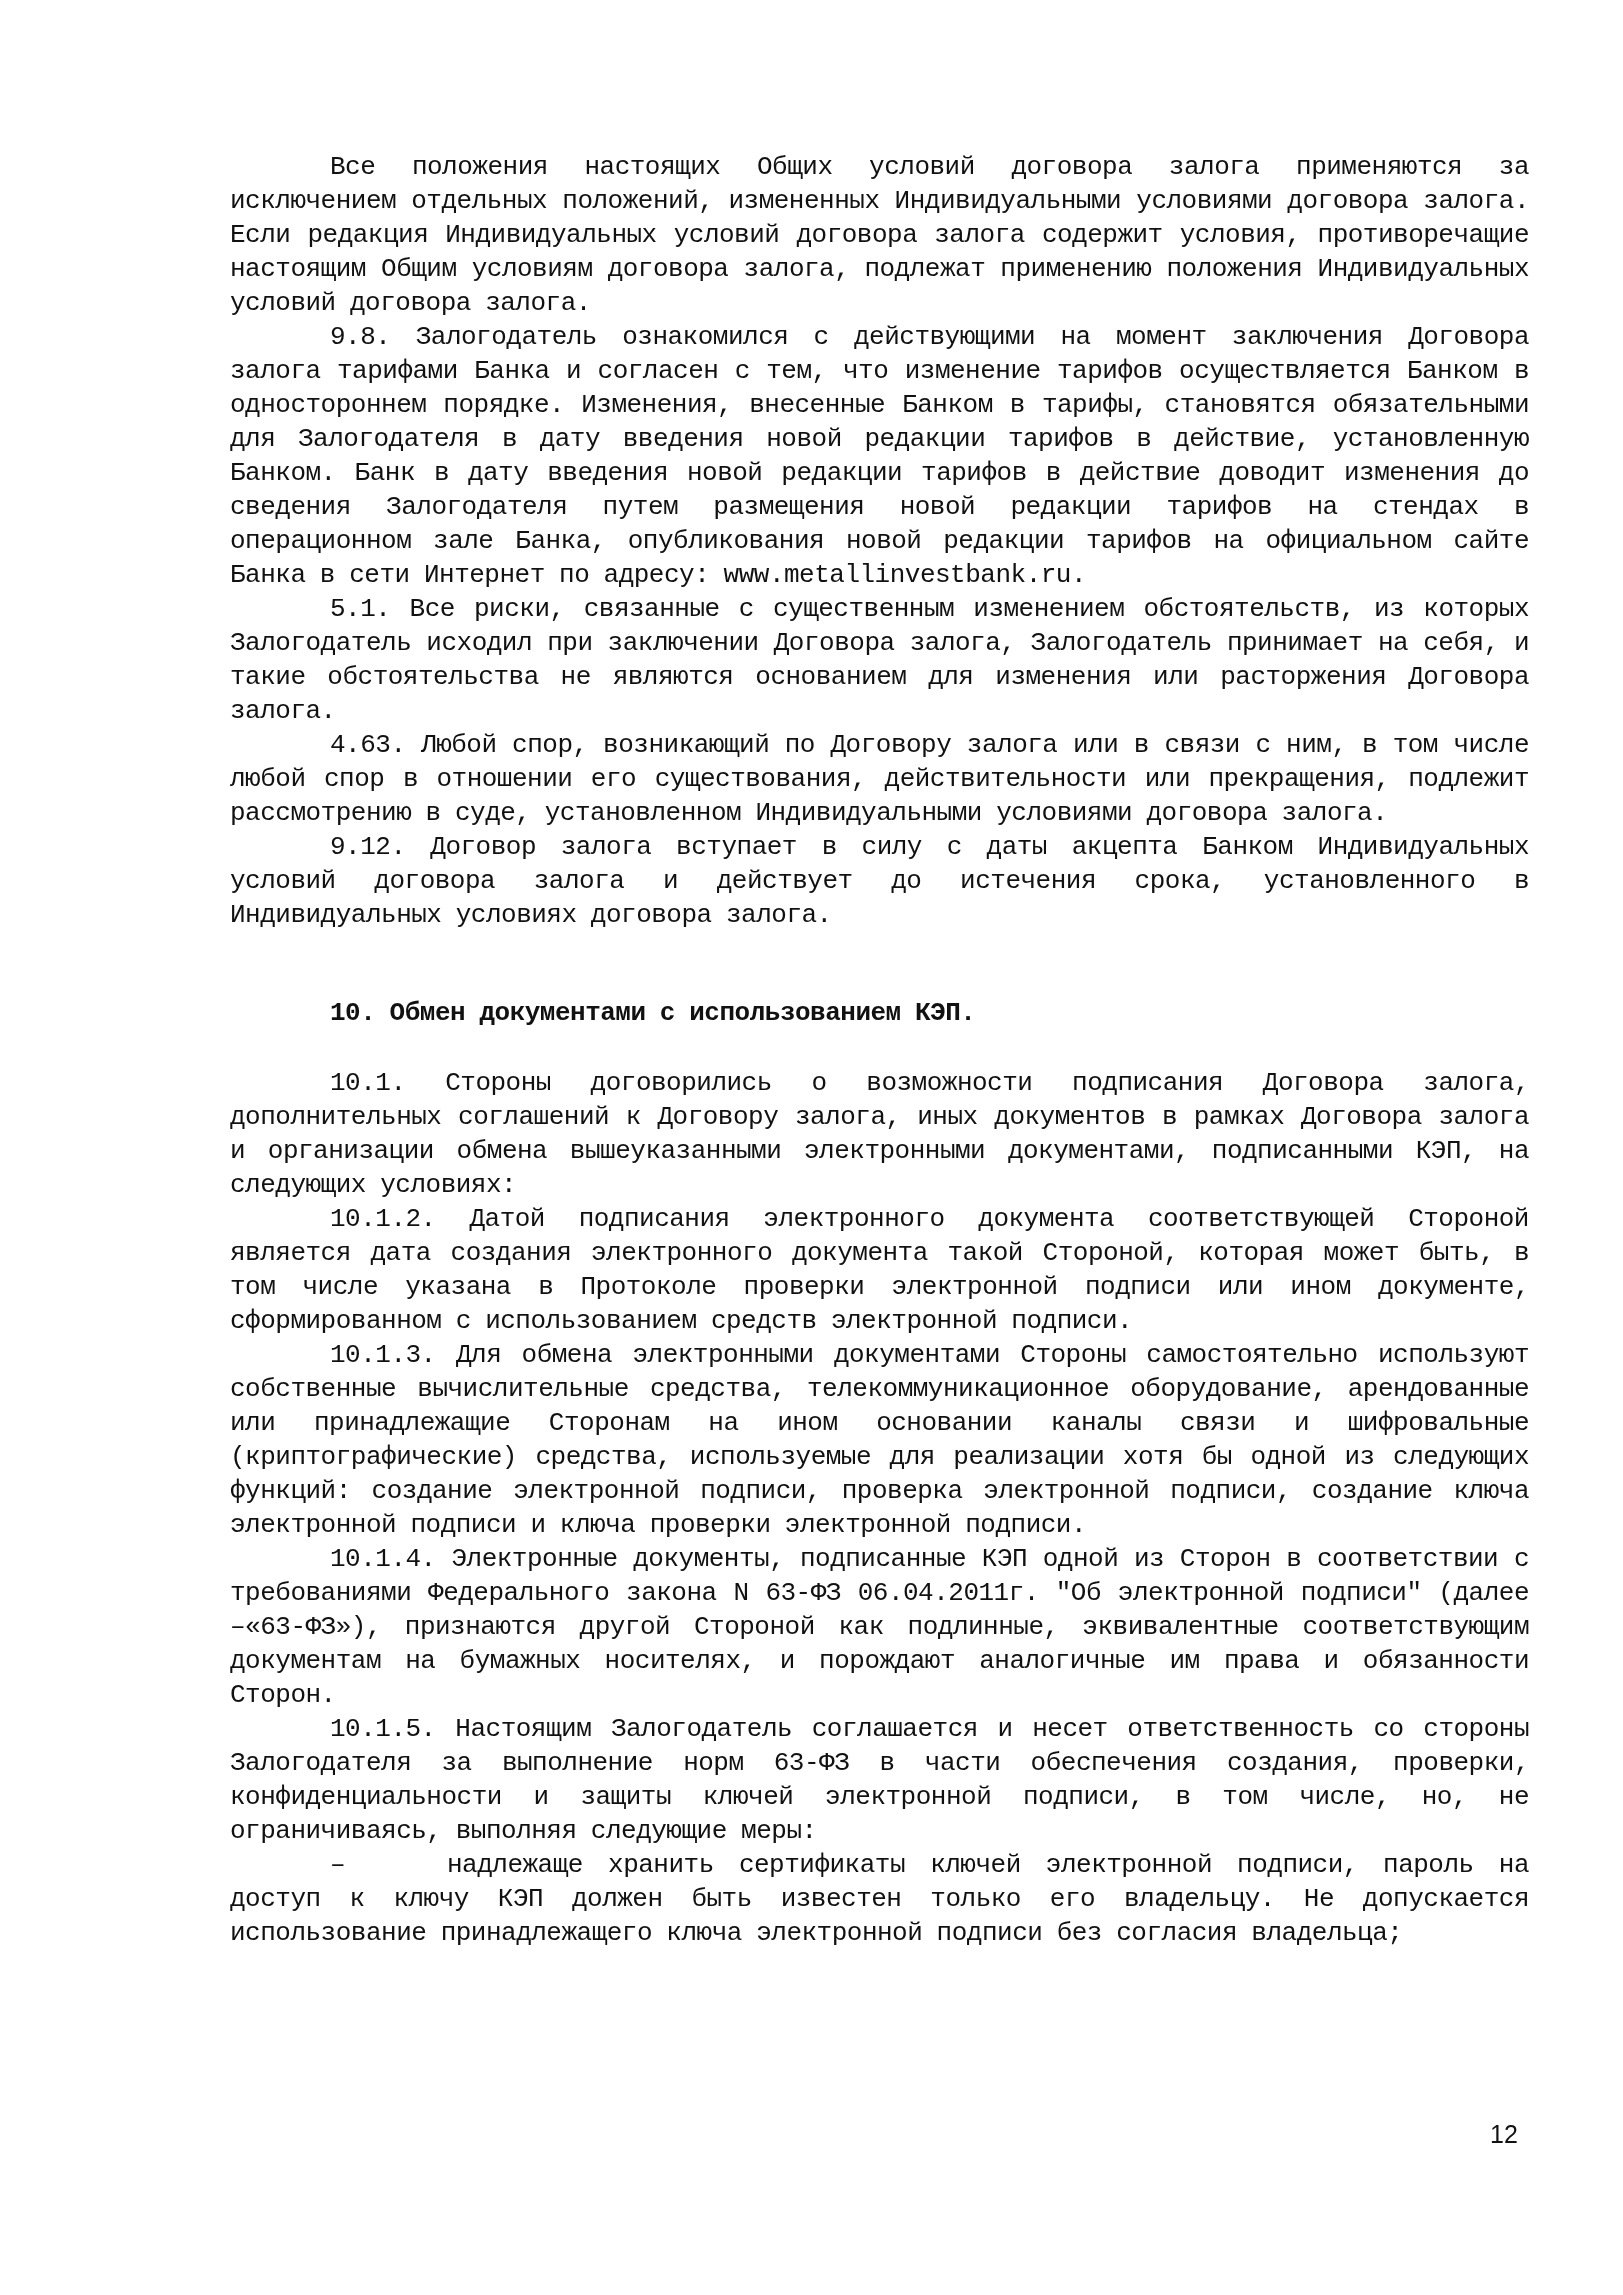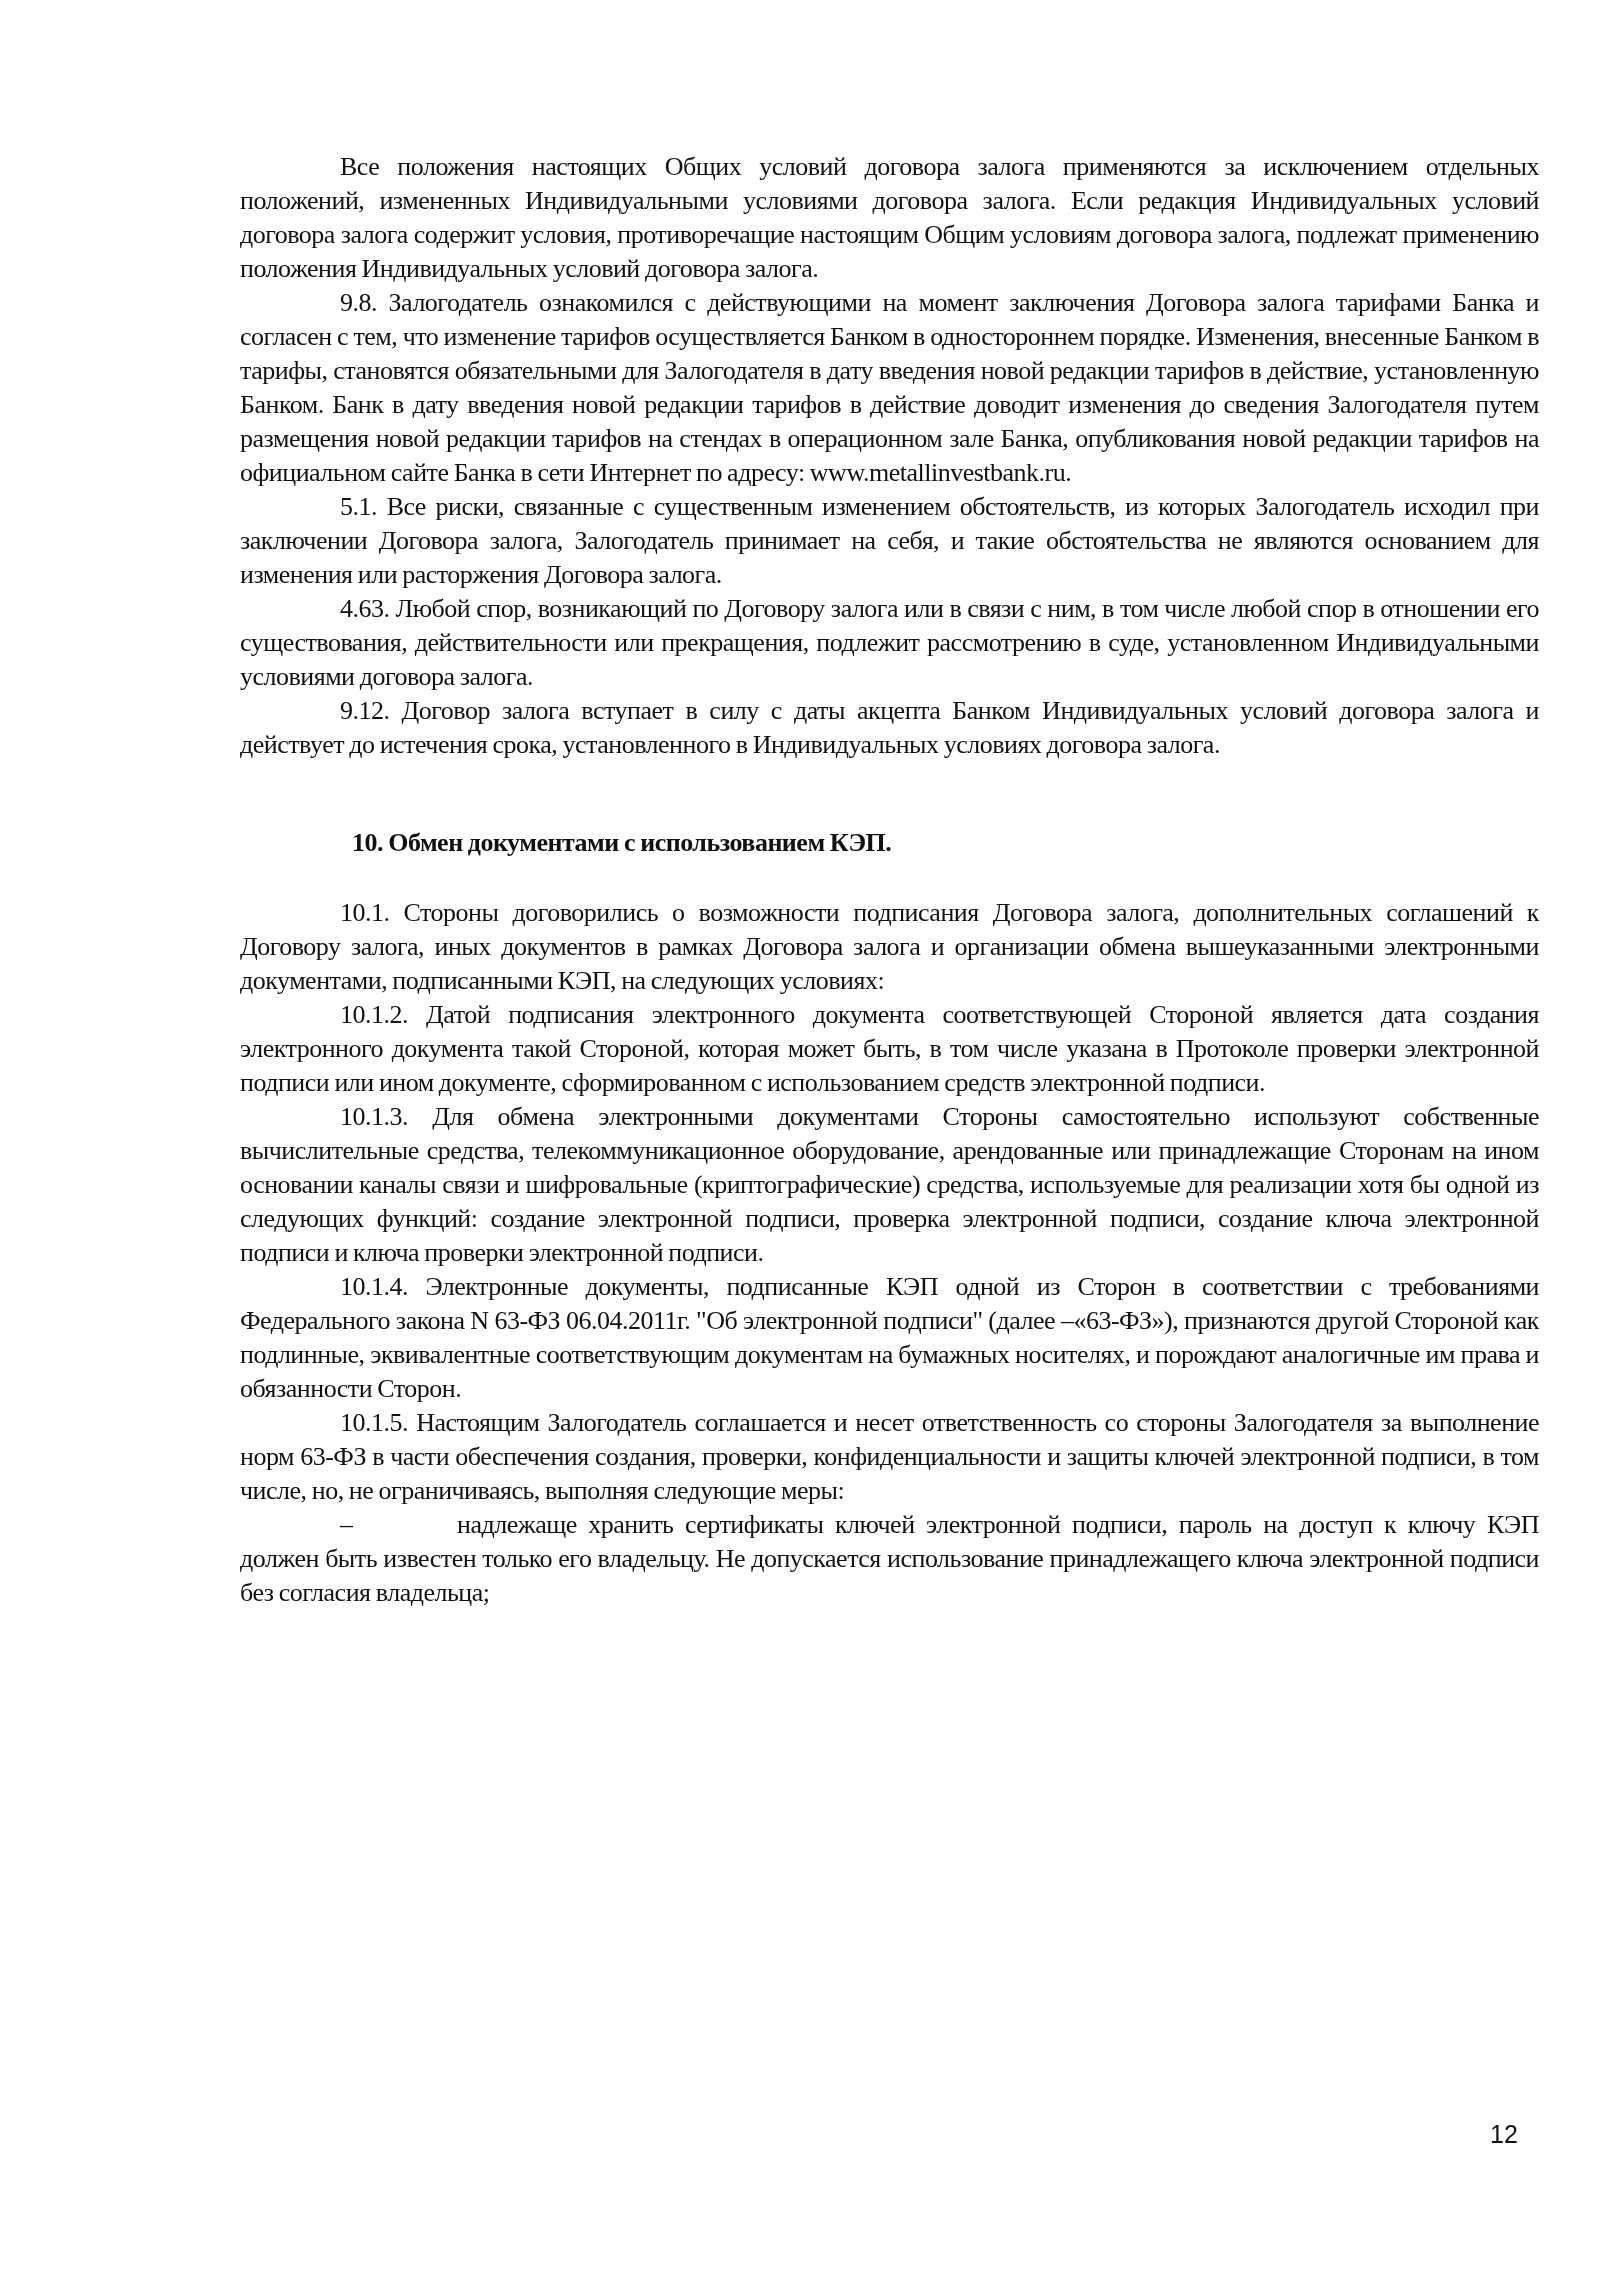--- a/index.html
+++ b/index.html
@@ -1,32 +1,32 @@
 <!DOCTYPE html>
 <html style="font-size:13.5px"><head>
   <meta charset="utf-8">
   <style>
     html, body { margin: 0; padding: 0; background: #ffffff; }
     body { width: 1623px; height: 2295px; position: relative; overflow: hidden; }
     .page {
       position: absolute;
-      left: 240px;
+      left: 230px;
       top: 150px;
       width: 1299px;
-      font-family: Liberation Serif, serif;
+      font-family: Liberation Mono, monospace;
       font-size: 26px;
       line-height: 34px;
       color: #111111;
       letter-spacing: -0.5px;
       word-spacing: -0.8px;
     }
     .p { text-align: justify; margin: 0; }
     .p.indent { text-indent: 100px; }
     .heading {
-      margin: 12px;
+      margin: 0;
       padding-left: 100px;
       font-weight: bold;
       margin-top: 64px;
       margin-bottom: 36px;
     }
     .bullet { display: inline-block; width: 117px; margin-left: 100px; text-indent: 0; }
     .page-number {
       position: absolute;
       left: 1490px;
       top: 2120px;

